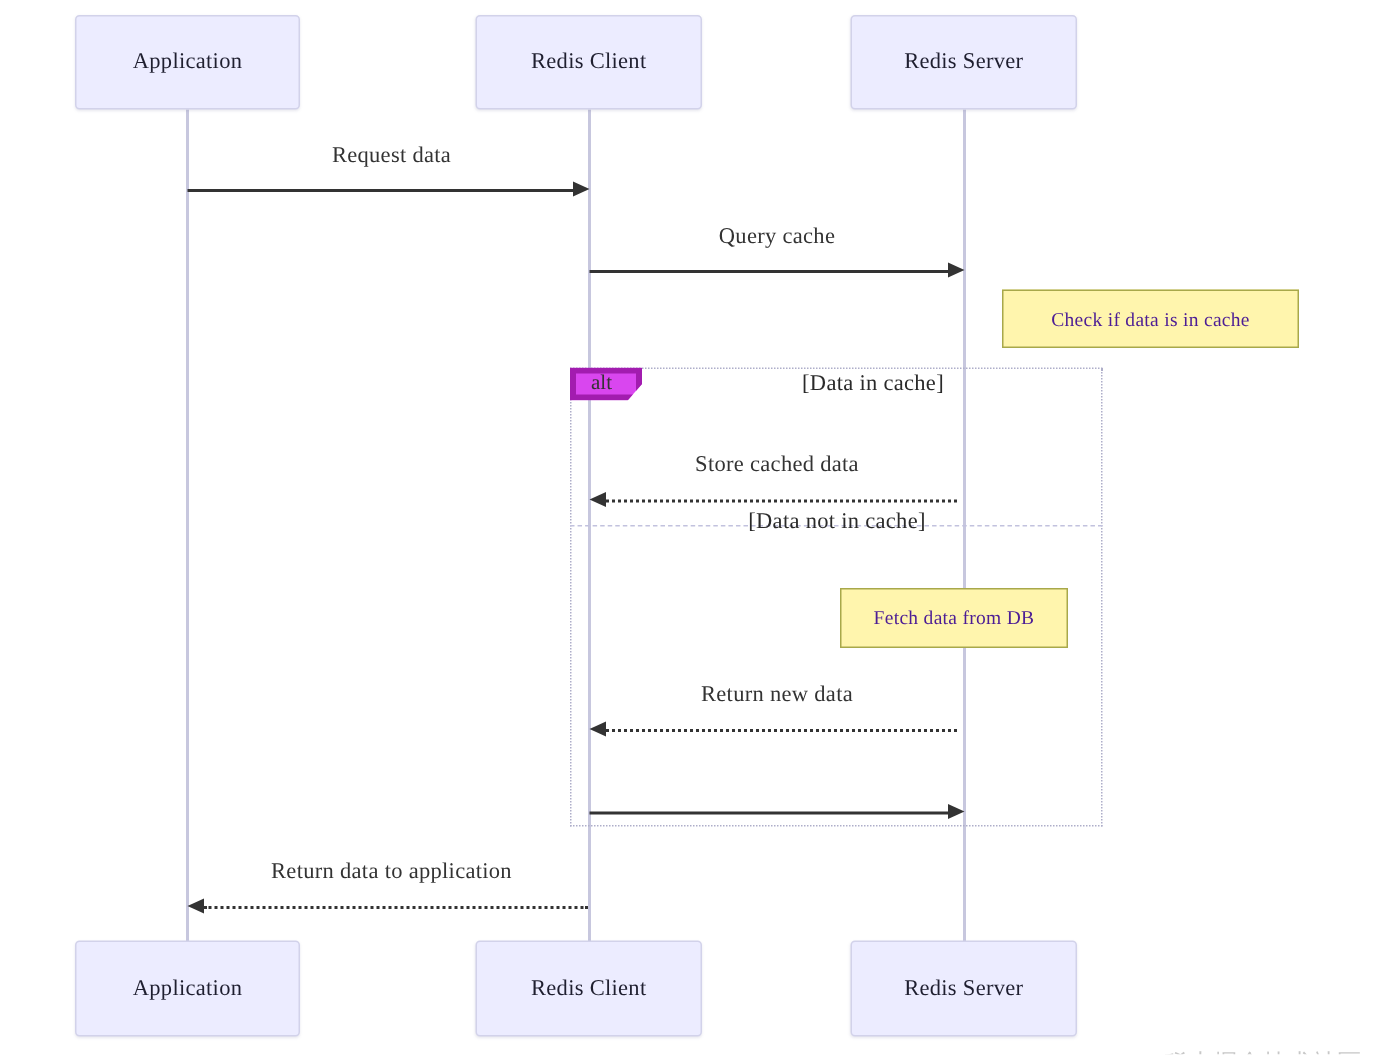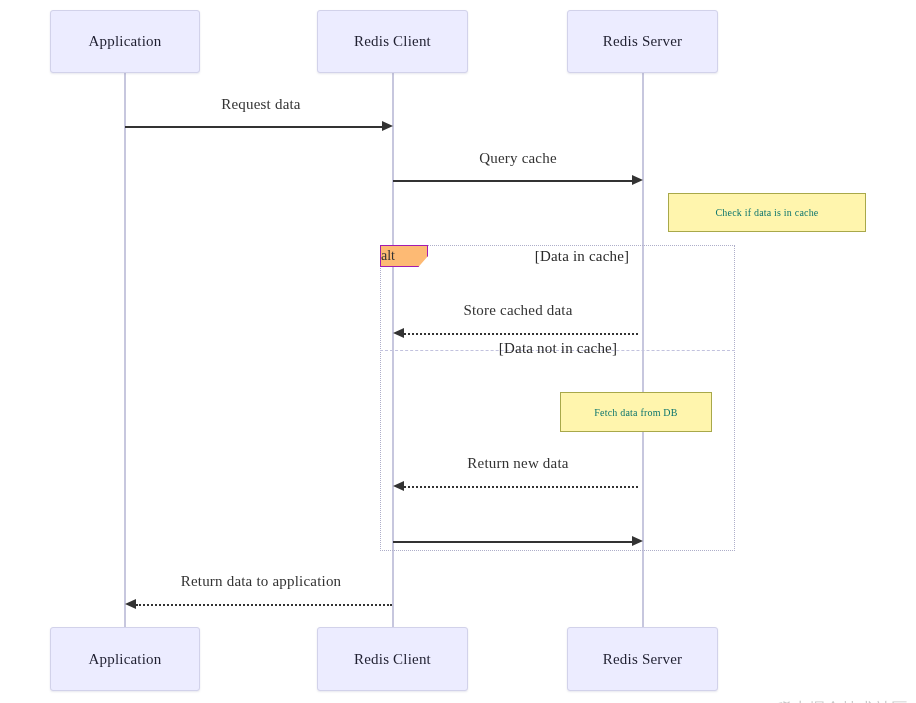--- a/index.html
+++ b/index.html
@@ -74,22 +74,22 @@
   }
 
   
   .note {
     position: absolute;
     background: #fff5ad;
     border: 1px solid #a8a84a;
     display: flex;
     align-items: center;
     justify-content: center;
-    color: #0f766e;
-    font-size: 10px;
+    color: #4c1d95;
+    font-size: 13px;
     letter-spacing: 0.2px;
     white-space: nowrap;
     text-align: center;
   }
 
   
   .alt-frame {
     position: absolute;
     left: 380px; top: 245px;
     width: 355px; height: 306px;
@@ -98,25 +98,26 @@
   .alt-divider {
     position: absolute;
     left: 380px; top: 350px;
     width: 355px; height: 0;
     border-top: 1.5px dashed #c2c2de;
   }
   .alt-tab {
     position: absolute;
     left: 380px; top: 245px;
     width: 48px; height: 22px;
-    background: #fdba74;
-    border: 1px solid #a21caf;
+    background: #d946ef;
+    border: 4px solid #a21caf;
     clip-path: polygon(0 0, 100% 0, 100% 50%, 80% 100%, 0 100%);
     display: flex;
     align-items: center;
+    padding-left: 10px;
     font-size: 14px;
     color: #333333;
   }
   .alt-cond {
     position: absolute;
     transform: translateX(-50%);
     white-space: nowrap;
     color: #2a2a2a;
     font-size: 15px;
     letter-spacing: 0.2px;

